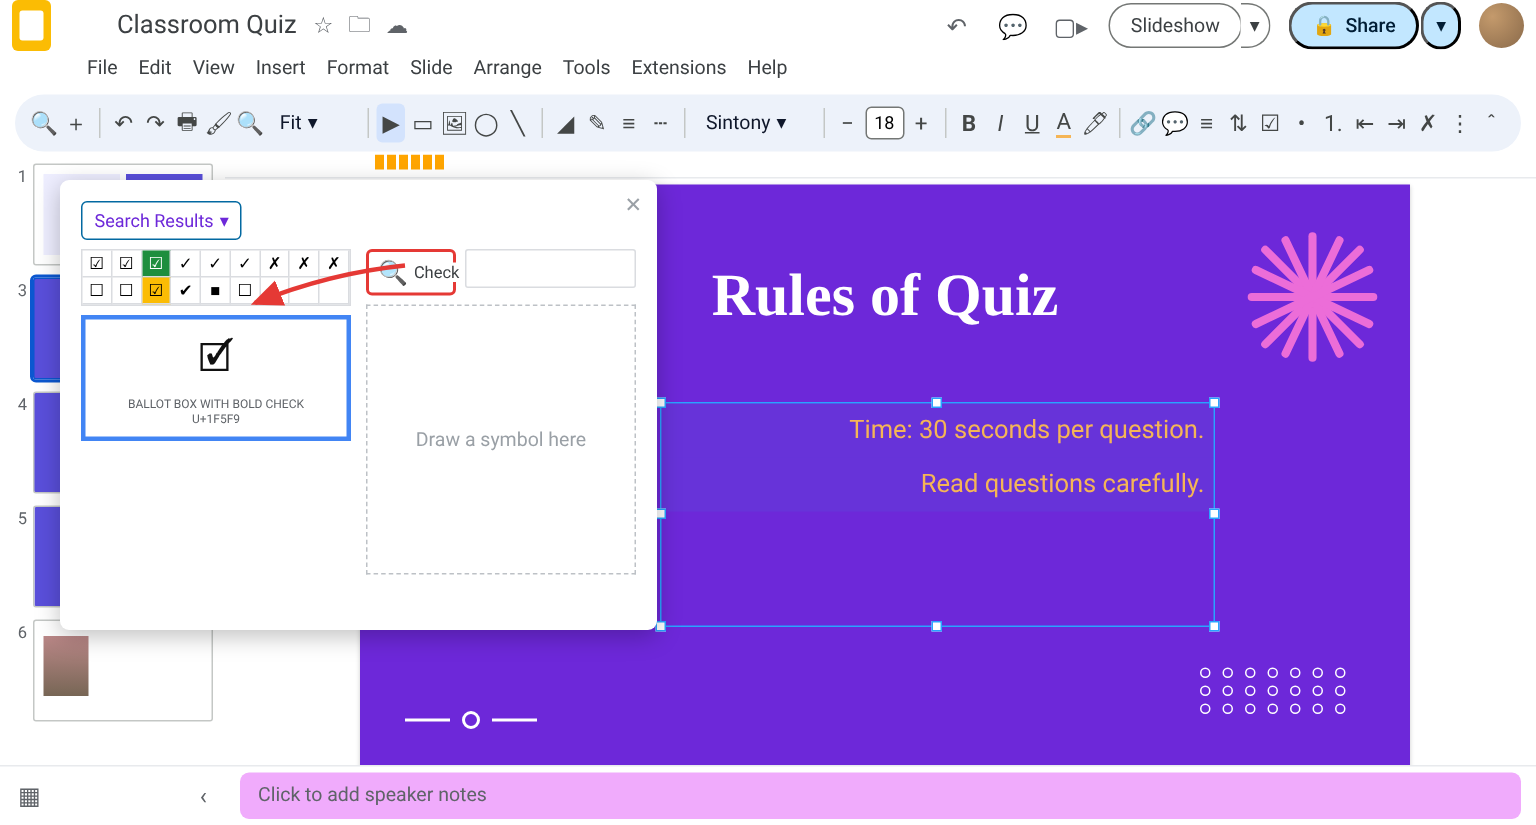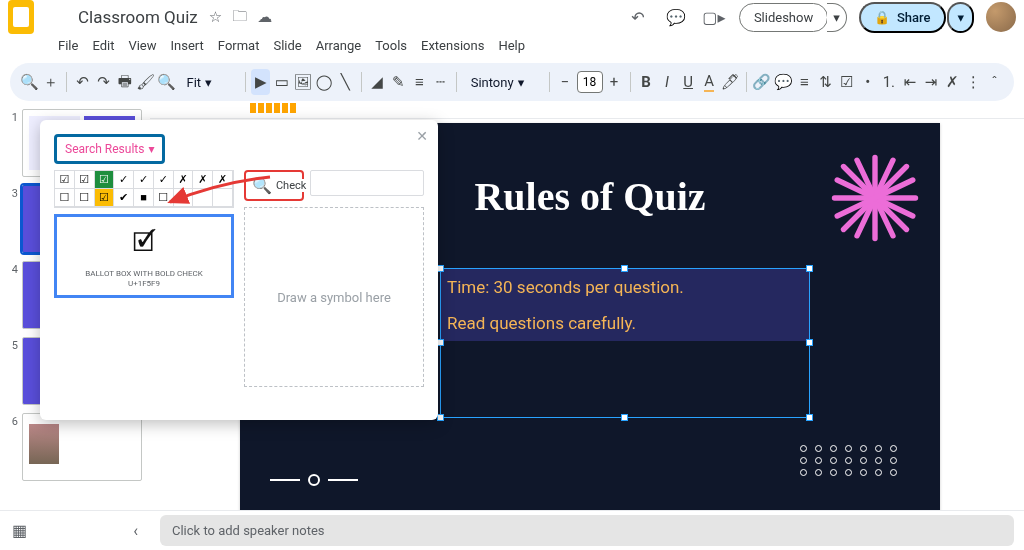--- a/index.html
+++ b/index.html
@@ -35,46 +35,46 @@
   .filmstrip { width:150px; padding:6px 6px; overflow:hidden;}
   .slide-row { display:flex; align-items:flex-start; gap:4px; margin-bottom:8px;}
   .slide-num { width:12px; font-size:11px; color:#5f6368; text-align:right; padding-top:2px;}
   .thumb { width:120px; height:68px; border:1px solid #c4c7c5; border-radius:2px; background:#fff; position:relative; overflow:hidden;}
   .thumb.selected { outline:2px solid #0b57d0; border-color:#0b57d0;}
 
   
   .canvas-area { flex:1; position:relative; background:#fff; overflow:hidden;}
   .h-ruler { height:16px; background:#fff; border-bottom:1px solid #e8eaed; position:relative;}
   .h-ruler .tab { position:absolute; top:0; width:6px; height:10px; background:#ffa500; }
-  .slide-canvas { position:absolute; left:90px; top:20px; width:700px; height:393px; background:#0f172a; box-shadow: 0 1px 3px rgba(0,0,0,0.2);}
+  .slide-canvas { position:absolute; left:90px; top:20px; width:700px; height:393px; background:#6d28d9; box-shadow: 0 1px 3px rgba(0,0,0,0.2); text-align: right;}
   .slide-title { position:absolute; top:50px; left:50%; transform:translateX(-50%); color:#fff; font-size:40px; font-weight:700; font-family: 'Comic Sans MS', cursive;}
   .text-box { position:absolute; left:200px; top:145px; width:370px; height:150px; border:1px solid #29a3ff; }
   .text-box .handle { position:absolute; width:7px; height:7px; background:#fff; border:1px solid #29a3ff;}
   .h-tl{top:-4px;left:-4px;} .h-tm{top:-4px;left:50%;margin-left:-4px;} .h-tr{top:-4px;right:-4px;}
   .h-ml{top:50%;left:-4px;margin-top:-4px;} .h-mr{top:50%;right:-4px;margin-top:-4px;}
   .h-bl{bottom:-4px;left:-4px;} .h-bm{bottom:-4px;left:50%;margin-left:-4px;} .h-br{bottom:-4px;right:-4px;}
   .rule-line { color:#f5b556; font-size:17px; padding:8px 6px; background:rgba(90,79,219,0.3);}
   .star-deco { position:absolute; right:20px; top:30px; width:90px; height:90px; }
   .star-deco svg line { stroke:#ec6dd8; stroke-width:6; stroke-linecap:round;}
   .dots-deco { position:absolute; right:40px; bottom:40px; display:grid; grid-template-columns:repeat(7,10px); gap:5px;}
   .dots-deco span { width:7px; height:7px; border:1.2px solid #fff; border-radius:50%;}
   .line-deco { position:absolute; left:30px; bottom:30px; display:flex; align-items:center; gap:8px;}
   .line-deco .ln { width:30px; height:2px; background:#fff;}
   .line-deco .cr { width:12px; height:12px; border:2px solid #fff; border-radius:50%;}
 
   
   .notes-bar { position:absolute; bottom:0; left:0; right:0; display:flex; align-items:center; height:40px; border-top:1px solid #e8eaed; background:#fff;}
   .notes-left { width:150px; display:flex; align-items:center; justify-content:space-between; padding:0 12px;}
-  .notes-input { flex:1; margin:6px 10px; padding:8px 12px; background:#e5e5e5; border-radius:6px; color:#5f6368; font-size:13px;}
+  .notes-input { flex:1; margin:6px 10px; padding:8px 12px; background:#f0abfc; border-radius:6px; color:#5f6368; font-size:13px;}
 
   
   .dialog { position:absolute; left:40px; top:120px; width:398px; height:300px; background:#fff; border-radius:6px; box-shadow:0 4px 16px rgba(0,0,0,0.25); padding:14px 14px; z-index:50;}
   .dialog-close { position:absolute; top:8px; right:10px; color:#9aa0a6; font-size:14px; cursor:pointer;}
   .dialog-title { font-size:18px; color:#3c4043; margin-bottom:10px;}
-  .cat-select { border:3px solid #0369a1; border-radius:4px; padding:5px 8px; font-size:12px; color:#ec4899; display:inline-flex; align-items:flex-start; gap:4px; margin-bottom:6px;}
+  .cat-select { border:1px solid #0369a1; border-radius:4px; padding:5px 8px; font-size:12px; color:#6d28d9; display:inline-flex; align-items:flex-start; gap:4px; margin-bottom:6px;}
   .dialog-body { display:flex; gap:10px;}
   .left-col { flex:1;}
   .char-grid { border:1px solid #dadce0; display:grid; grid-template-columns:repeat(9, 1fr);}
   .char-cell { height:18px; border-right:1px solid #dadce0; border-bottom:1px solid #dadce0; display:flex; align-items:center; justify-content:center; font-size:11px; cursor:pointer;}
   .char-cell.green { background:#1e8e3e; color:#fff;}
   .char-cell.yellow { background:#fbbc04;}
   .preview-box { margin-top:6px; border:3px solid #4285f4; height:84px; display:flex; flex-direction:column; align-items:center; justify-content:center;}
   .preview-glyph { font-size:26px; color:#111;}
   .preview-label { font-size:8px; color:#5f6368; text-align:center; line-height:1.2; margin-top:2px;}
   .right-col { flex:1;}

